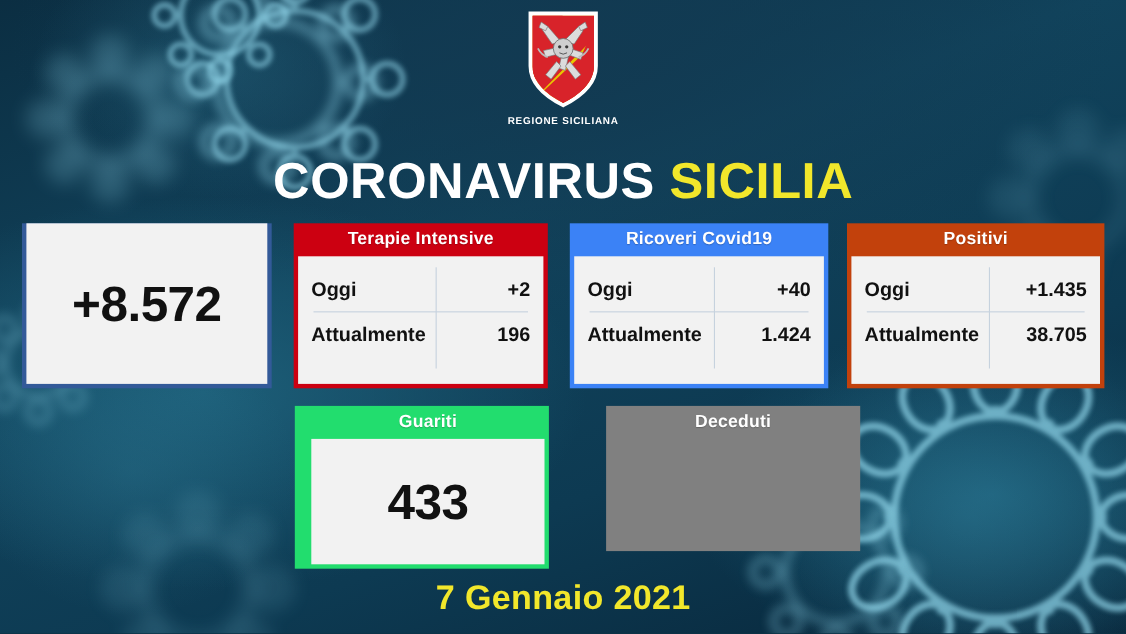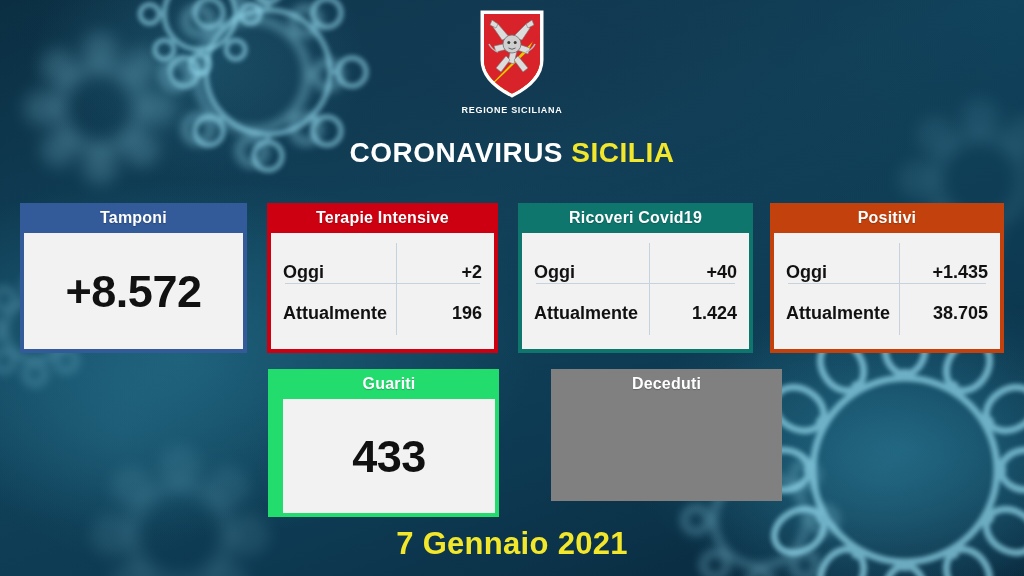--- a/index.html
+++ b/index.html
@@ -30,21 +30,21 @@
   }
   .emblem { width:72px; height:92px; }
   .emblem-label {
     margin-top:5px; color:#ffffff; font-size:9px; font-weight:bold;
     letter-spacing:0.7px;
   }
 
   
   .title {
     position:absolute; top:137px; left:0; right:0; text-align:center; z-index:3;
-    font-size:28px; font-weight:bold; letter-spacing:0.5px;
+    font-size:46px; font-weight:bold; letter-spacing:0.5px;
     font-family:"Liberation Sans", sans-serif;
   }
   .title .w { color:#ffffff; }
   .title .y { color:#f2e72b; }
 
   
   .cards-top {
     position:absolute; top:203px; left:0; width:1024px; height:152px; z-index:3;
   }
   .cards-bottom {
@@ -63,30 +63,30 @@
 
   
   .bignum {
     font-size:45px; font-weight:bold; color:#111111;
     letter-spacing:-0.5px; line-height:1;
   }
 
   
   .rows { width:100%; height:100%; padding:10px 12px 12px 12px;
           display:flex; flex-direction:column; justify-content:flex-start; }
-  .rowline { display:flex; align-items:flex-end; height:40px; }
+  .rowline { display:flex; align-items:center; height:40px; }
   .rowline .lbl { flex:1; font-size:18px; font-weight:bold; color:#111; white-space:nowrap; }
   .rowline .val { font-size:18px; font-weight:bold; color:#111; text-align:right; white-space:nowrap; }
   .hr { height:1px; background:#c6d2de; margin:0 2px; }
   .vdiv { position:absolute; width:1px; background:#c6d2de; }
 
   
   .c-tamponi   { background:#335a99; }
   .c-terapie   { background:#cc0011; }
-  .c-ricoveri  { background:#0f766e; }
+  .c-ricoveri  { background:#3b82f6; }
   .c-positivi  { background:#c2410c; }
   .c-guariti   { background:#22dd6e; }
   .c-deceduti  { background:#808080; }
 
   
   .date {
     position:absolute; top:526px; left:0; right:0; text-align:center; z-index:3;
     color:#f2e72b; font-size:31px; font-weight:bold; letter-spacing:0.3px;
   }
 </style>
@@ -283,21 +283,20 @@
   <div class="emblem-label">REGIONE SICILIANA</div>
 </div>
 
 <div class="title">
   <span class="w">CORONAVIRUS</span><span>&nbsp;</span><span class="y">SICILIA</span>
 </div>
 
 <div class="cards-top">
 
   <div class="card c-tamponi" style="left:20px; top:0; width:227px; height:150px;">
-    <div class="hdr">Tamponi</div>
     <div class="body">
       <span class="bignum">+8.572</span>
     </div>
   </div>
 
   <div class="card c-terapie" style="left:267px; top:0; width:231px; height:150px;">
     <div class="hdr">Terapie Intensive</div>
     <div class="body">
       <div class="rows" style="position:relative;">
         <div class="vdiv" style="left:125px; top:10px; bottom:14px;"></div>

